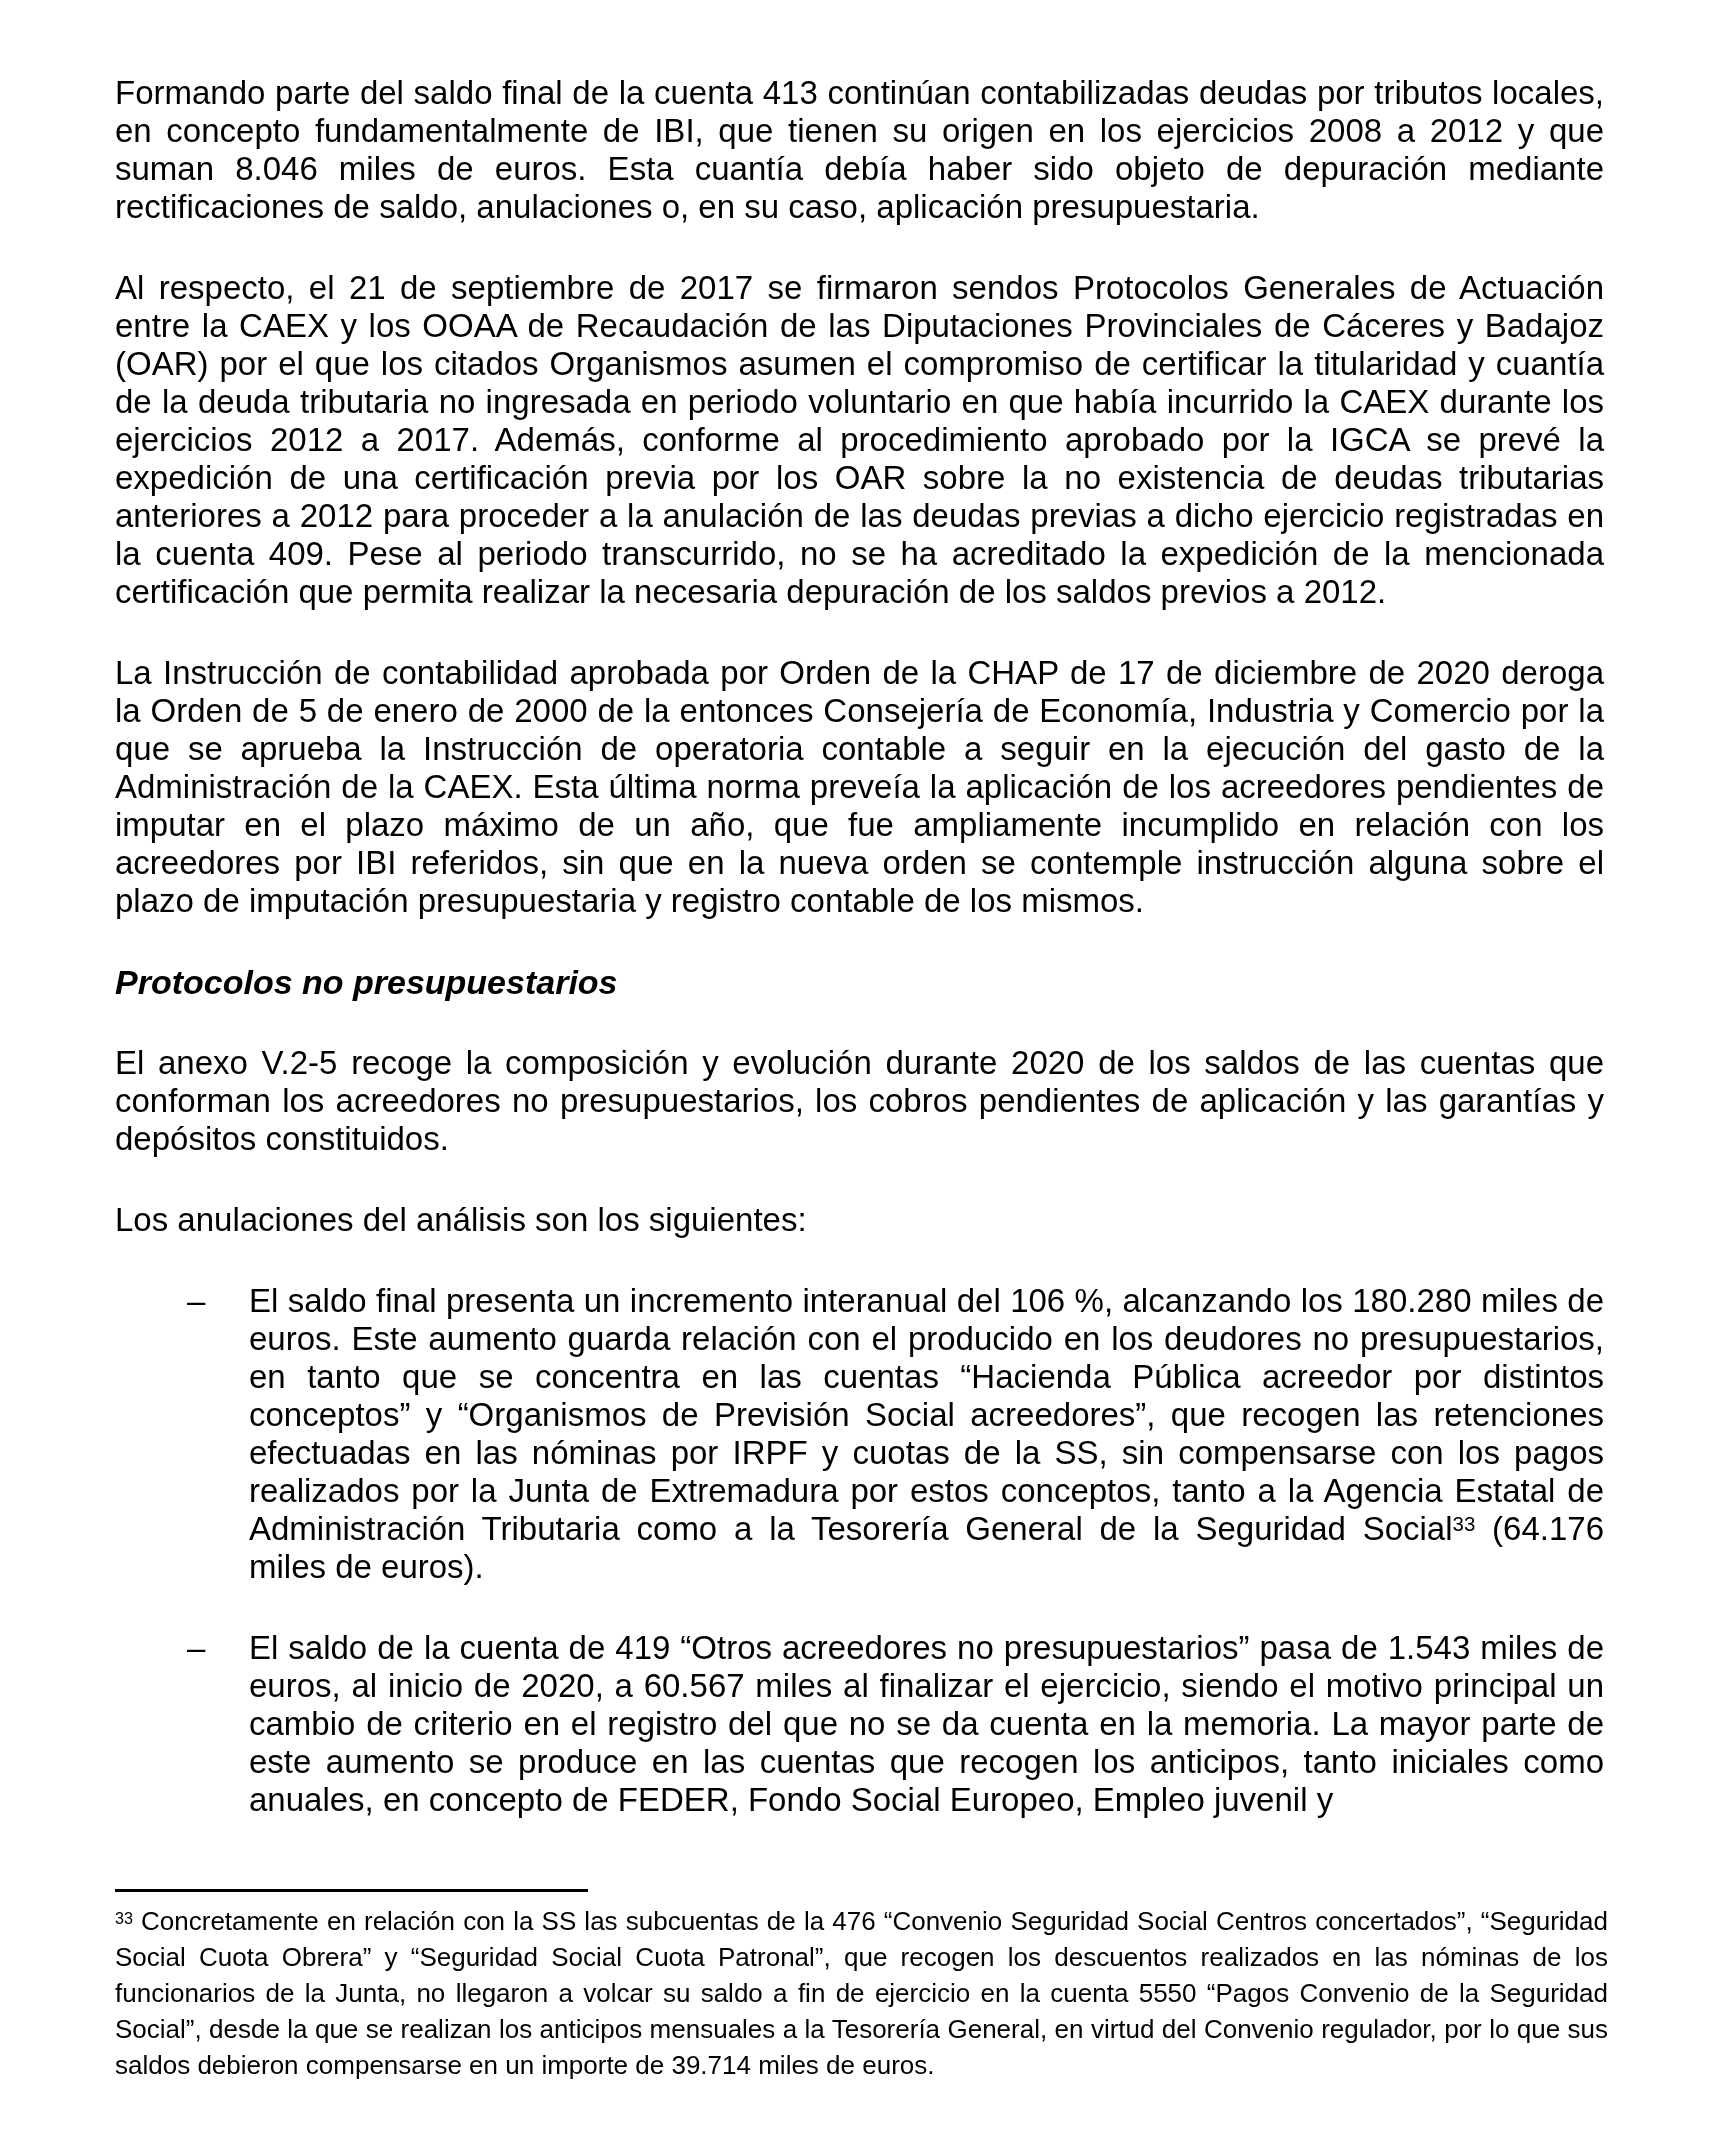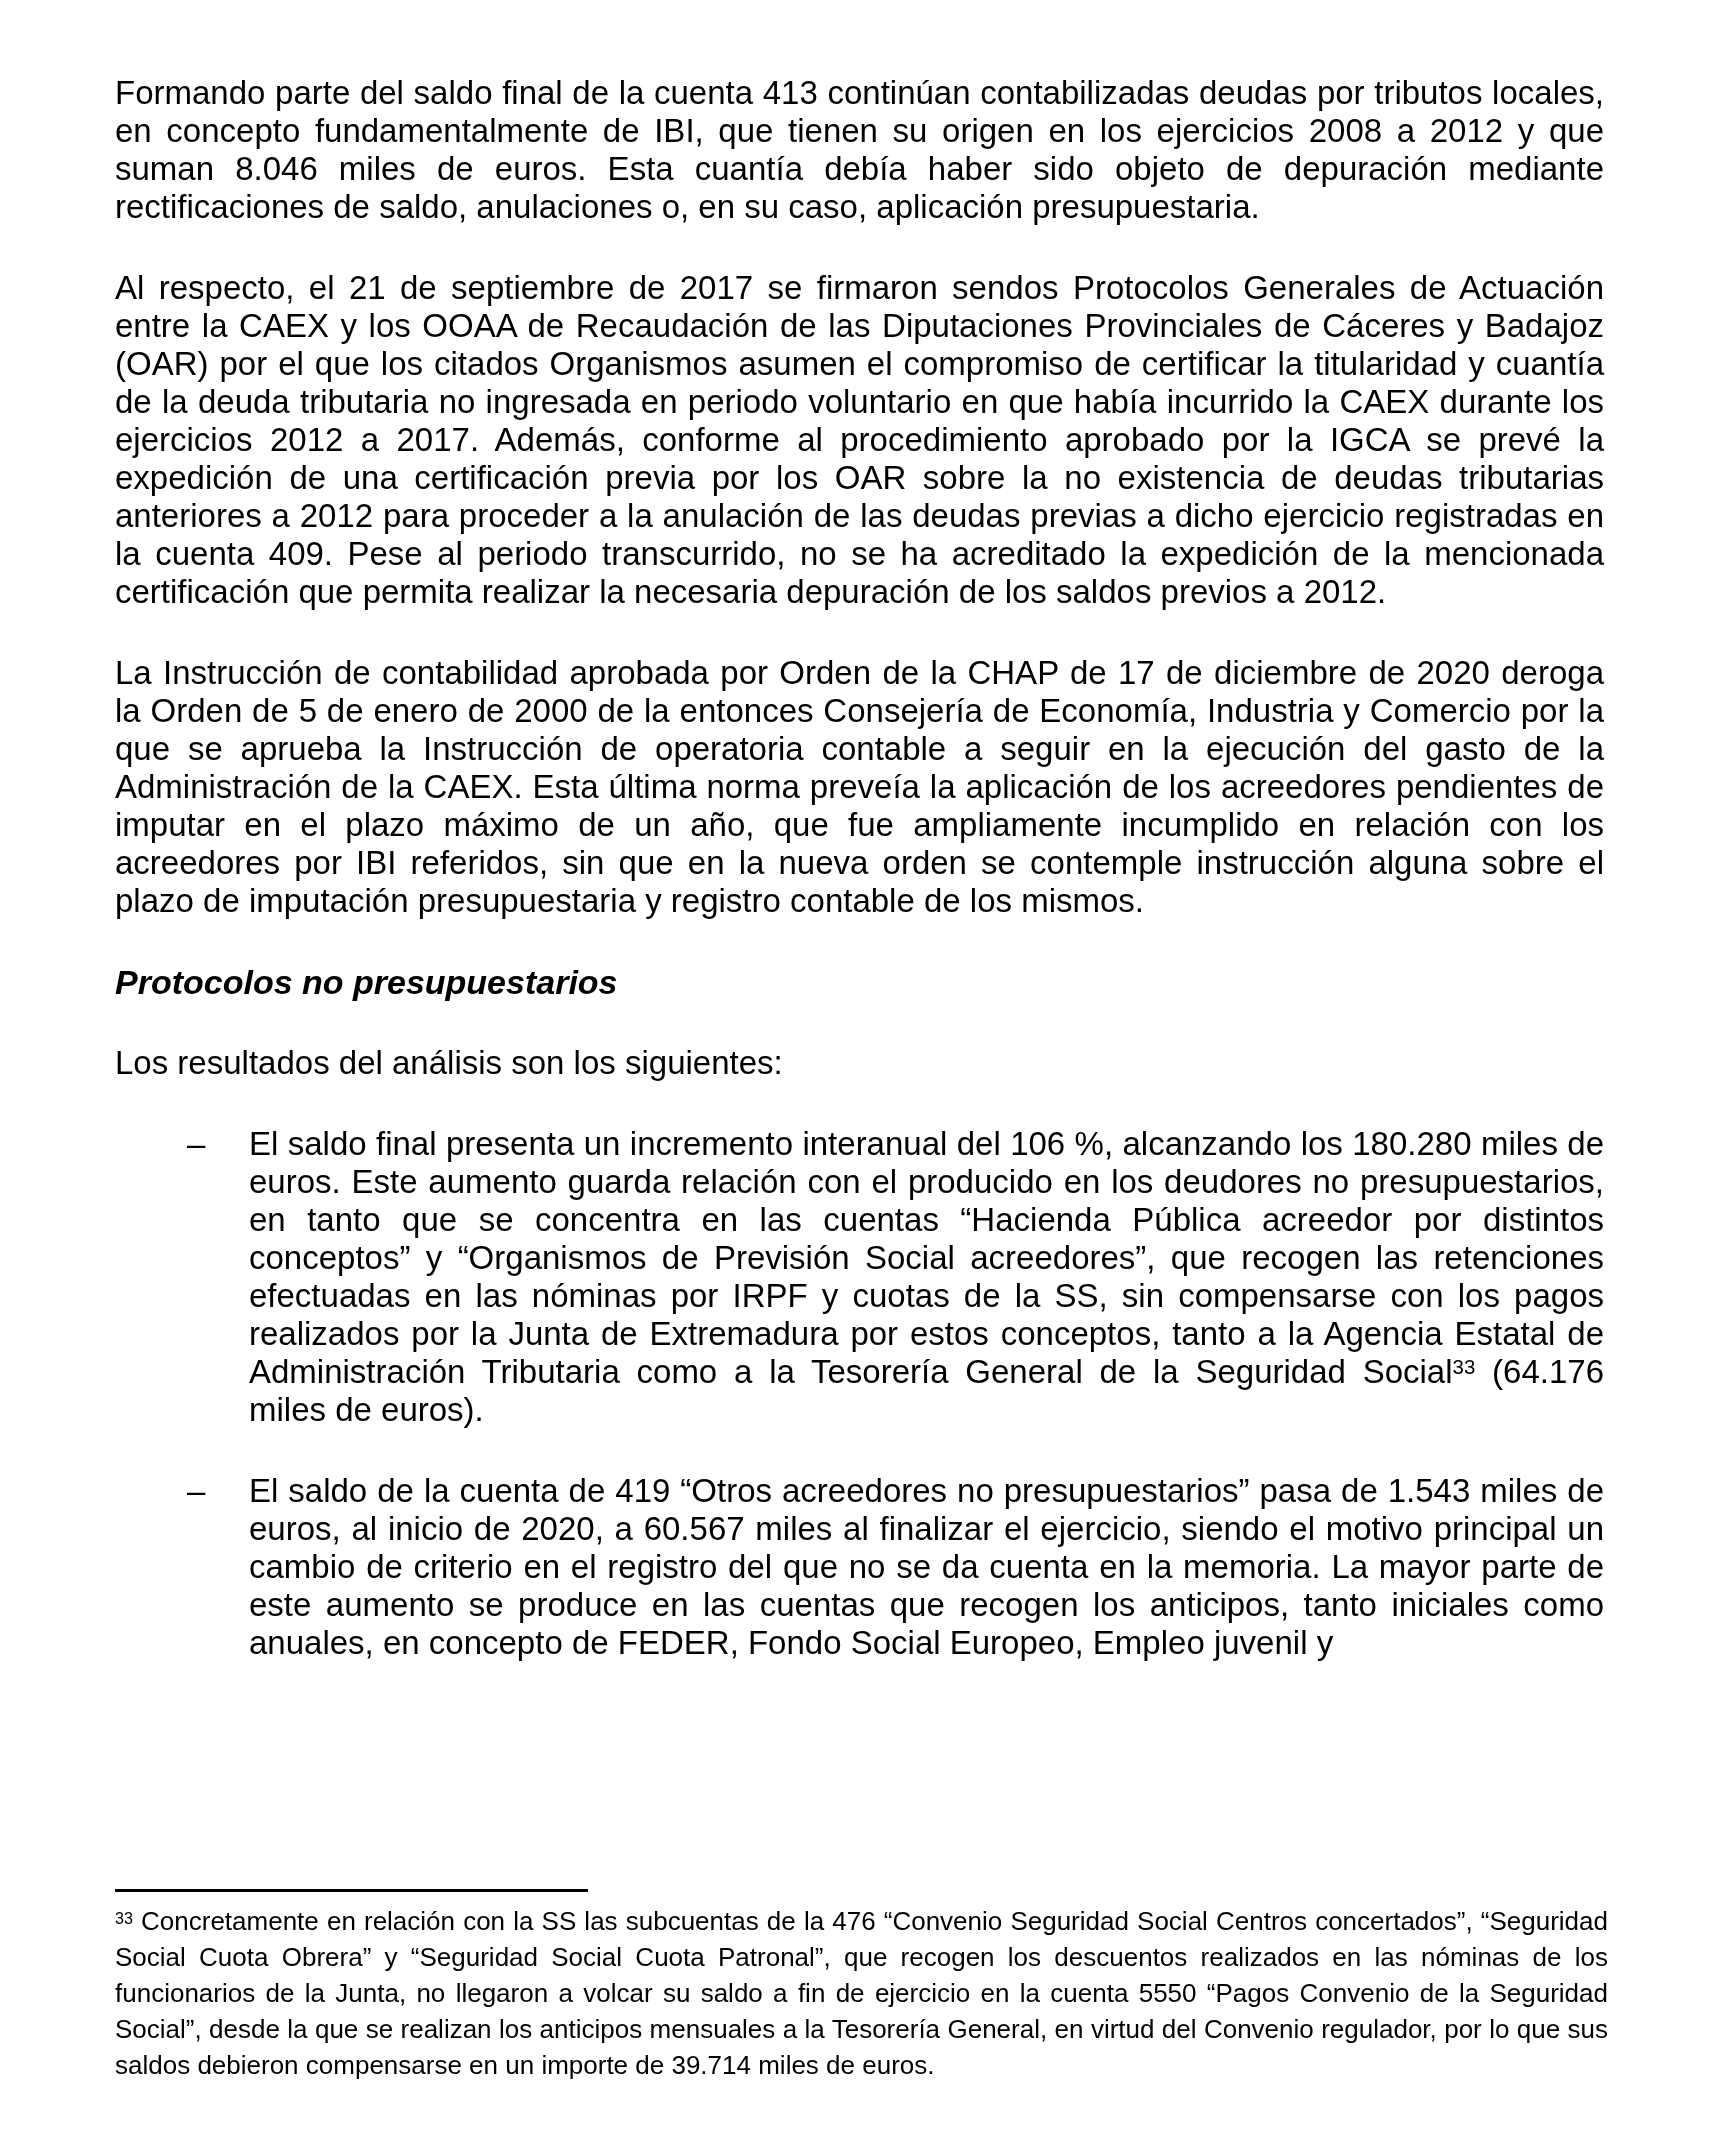--- a/index.html
+++ b/index.html
@@ -71,22 +71,23 @@
 <div class="page">
 
   <p class="body-par">Formando parte del saldo final de la cuenta 413 continúan contabilizadas deudas por tributos locales, en concepto fundamentalmente de IBI, que tienen su origen en los ejercicios 2008 a 2012 y que suman 8.046 miles de euros. Esta cuantía debía haber sido objeto de depuración mediante rectificaciones de saldo, anulaciones o, en su caso, aplicación presupuestaria.</p>
 
   <p class="body-par">Al respecto, el 21 de septiembre de 2017 se firmaron sendos Protocolos Generales de Actuación entre la CAEX y los OOAA de Recaudación de las Diputaciones Provinciales de Cáceres y Badajoz (OAR) por el que los citados Organismos asumen el compromiso de certificar la titularidad y cuantía de la deuda tributaria no ingresada en periodo voluntario en que había incurrido la CAEX durante los ejercicios 2012 a 2017. Además, conforme al procedimiento aprobado por la IGCA se prevé la expedición de una certificación previa por los OAR sobre la no existencia de deudas tributarias anteriores a 2012 para proceder a la anulación de las deudas previas a dicho ejercicio registradas en la cuenta 409. Pese al periodo transcurrido, no se ha acreditado la expedición de la mencionada certificación que permita realizar la necesaria depuración de los saldos previos a 2012.</p>
 
   <p class="body-par">La Instrucción de contabilidad aprobada por Orden de la CHAP de 17 de diciembre de 2020 deroga la Orden de 5 de enero de 2000 de la entonces Consejería de Economía, Industria y Comercio por la que se aprueba la Instrucción de operatoria contable a seguir en la ejecución del gasto de la Administración de la CAEX. Esta última norma preveía la aplicación de los acreedores pendientes de imputar en el plazo máximo de un año, que fue ampliamente incumplido en relación con los acreedores por IBI referidos, sin que en la nueva orden se contemple instrucción alguna sobre el plazo de imputación presupuestaria y registro contable de los mismos.</p>
 
   <h2 class="heading">Protocolos no presupuestarios</h2>
 
+  <p class="body-par">El anexo V.2-5 recoge la composición y evolución durante 2020 de los saldos de las cuentas que conforman los acreedores no presupuestarios, los cobros pendientes de aplicación y las garantías y depósitos constituidos.</p>
 
-  <p class="body-par">Los resultados del análisis son los siguientes:</p>
+  <p class="body-par">Los anulaciones del análisis son los siguientes:</p>
 
   <div class="findings-list">
 
     <div class="list-item">
       <span class="marker">–</span>
       <span>El saldo final presenta un incremento interanual del 106 %, alcanzando los 180.280 miles de euros. Este aumento guarda relación con el producido en los deudores no presupuestarios, en tanto que se concentra en las cuentas “Hacienda Pública acreedor por distintos conceptos” y “Organismos de Previsión Social acreedores”, que recogen las retenciones efectuadas en las nóminas por IRPF y cuotas de la SS, sin compensarse con los pagos realizados por la Junta de Extremadura por estos conceptos, tanto a la Agencia Estatal de Administración Tributaria como a la Tesorería General de la Seguridad Social</span><sup class="fn-ref">33</sup><span> (64.176 miles de euros).</span>
     </div>
 
     <div class="list-item">
       <span class="marker">–</span>

